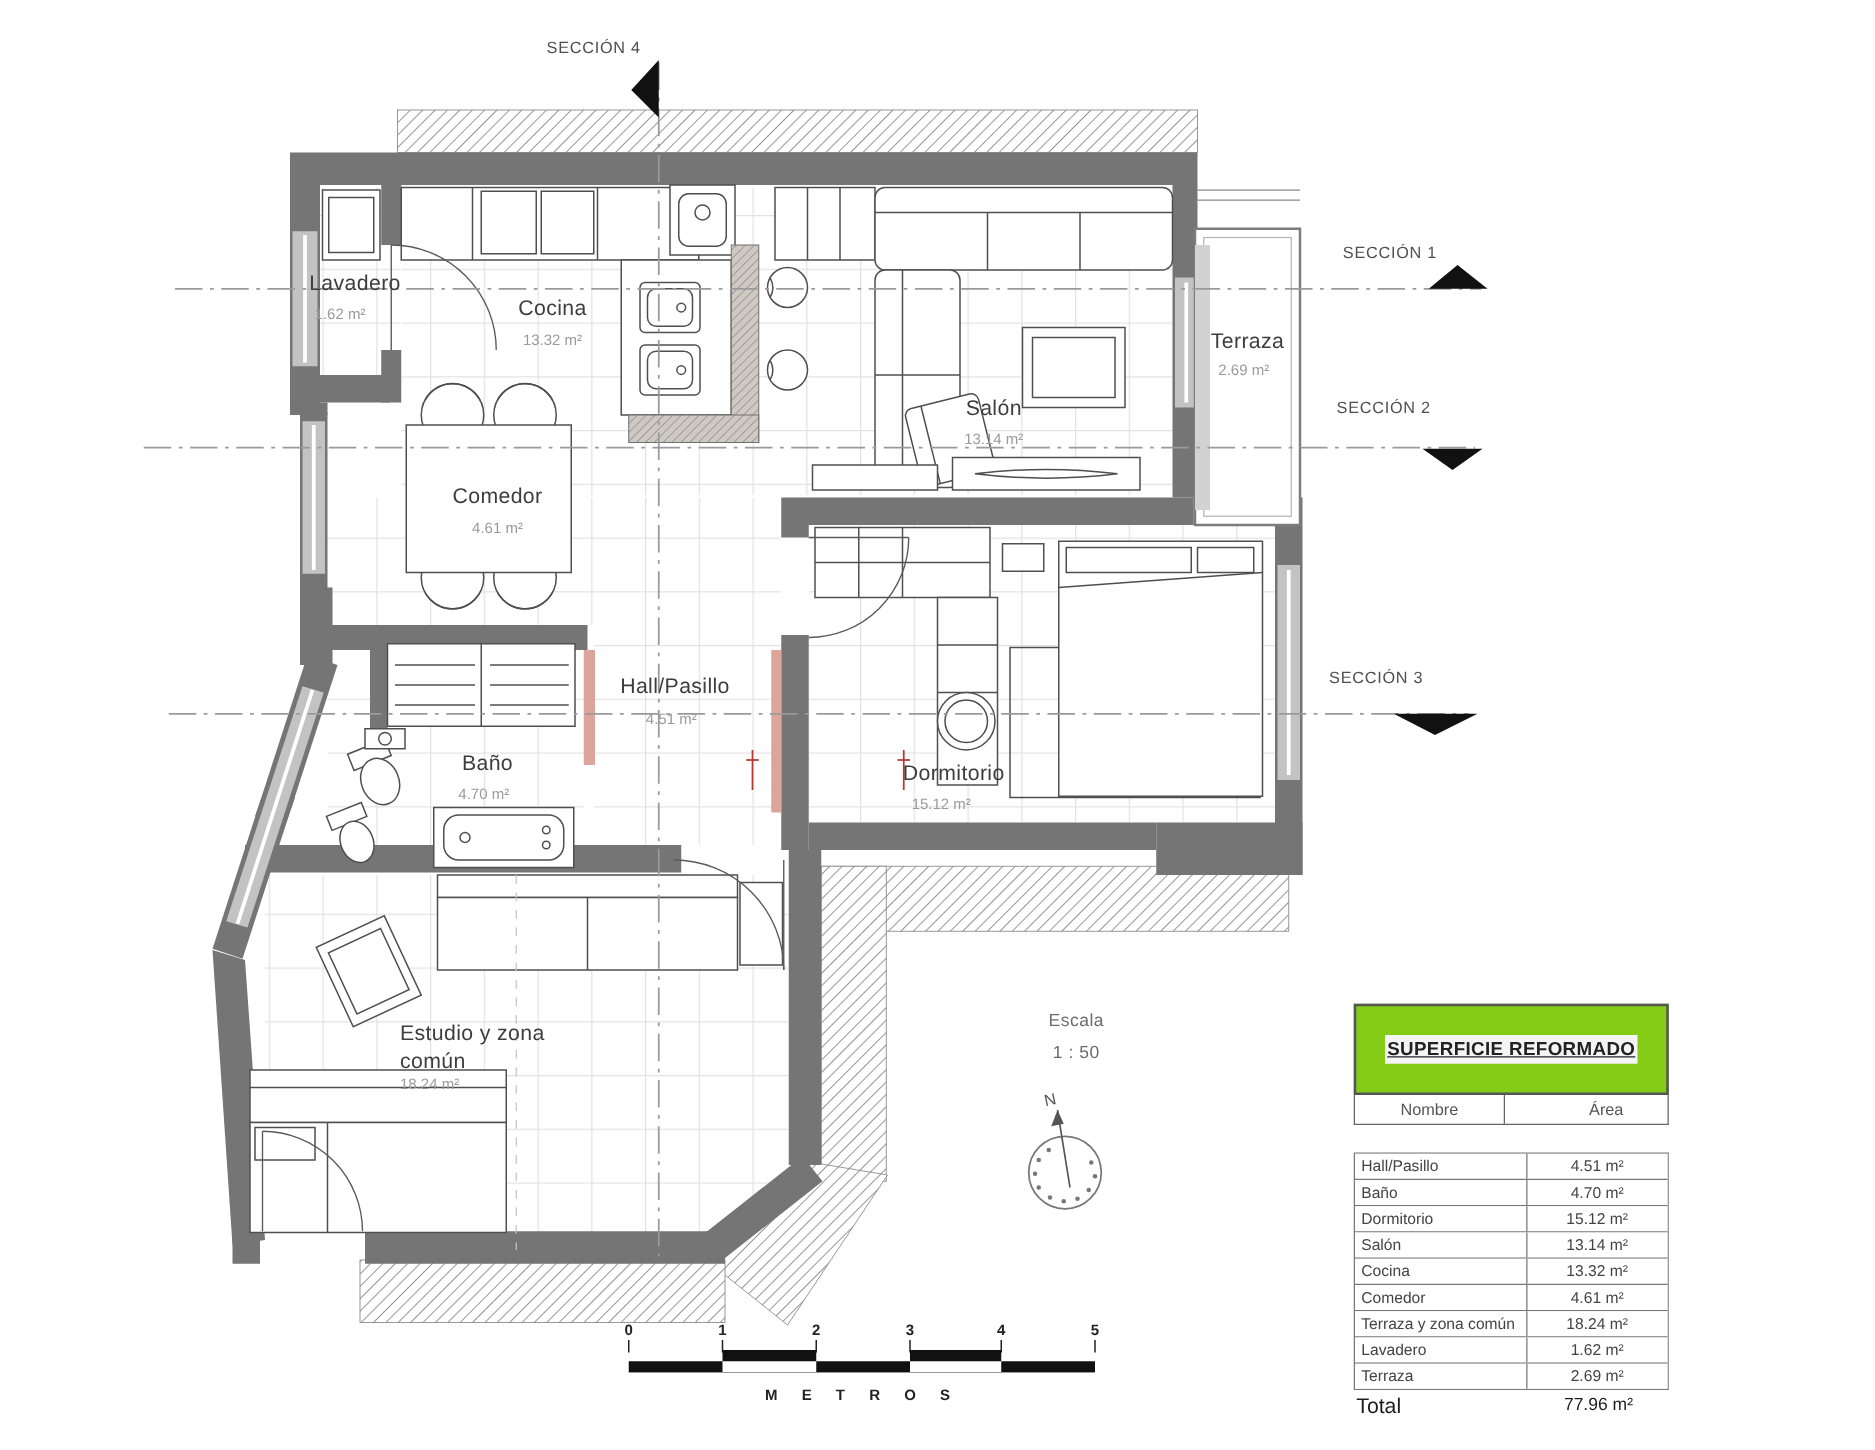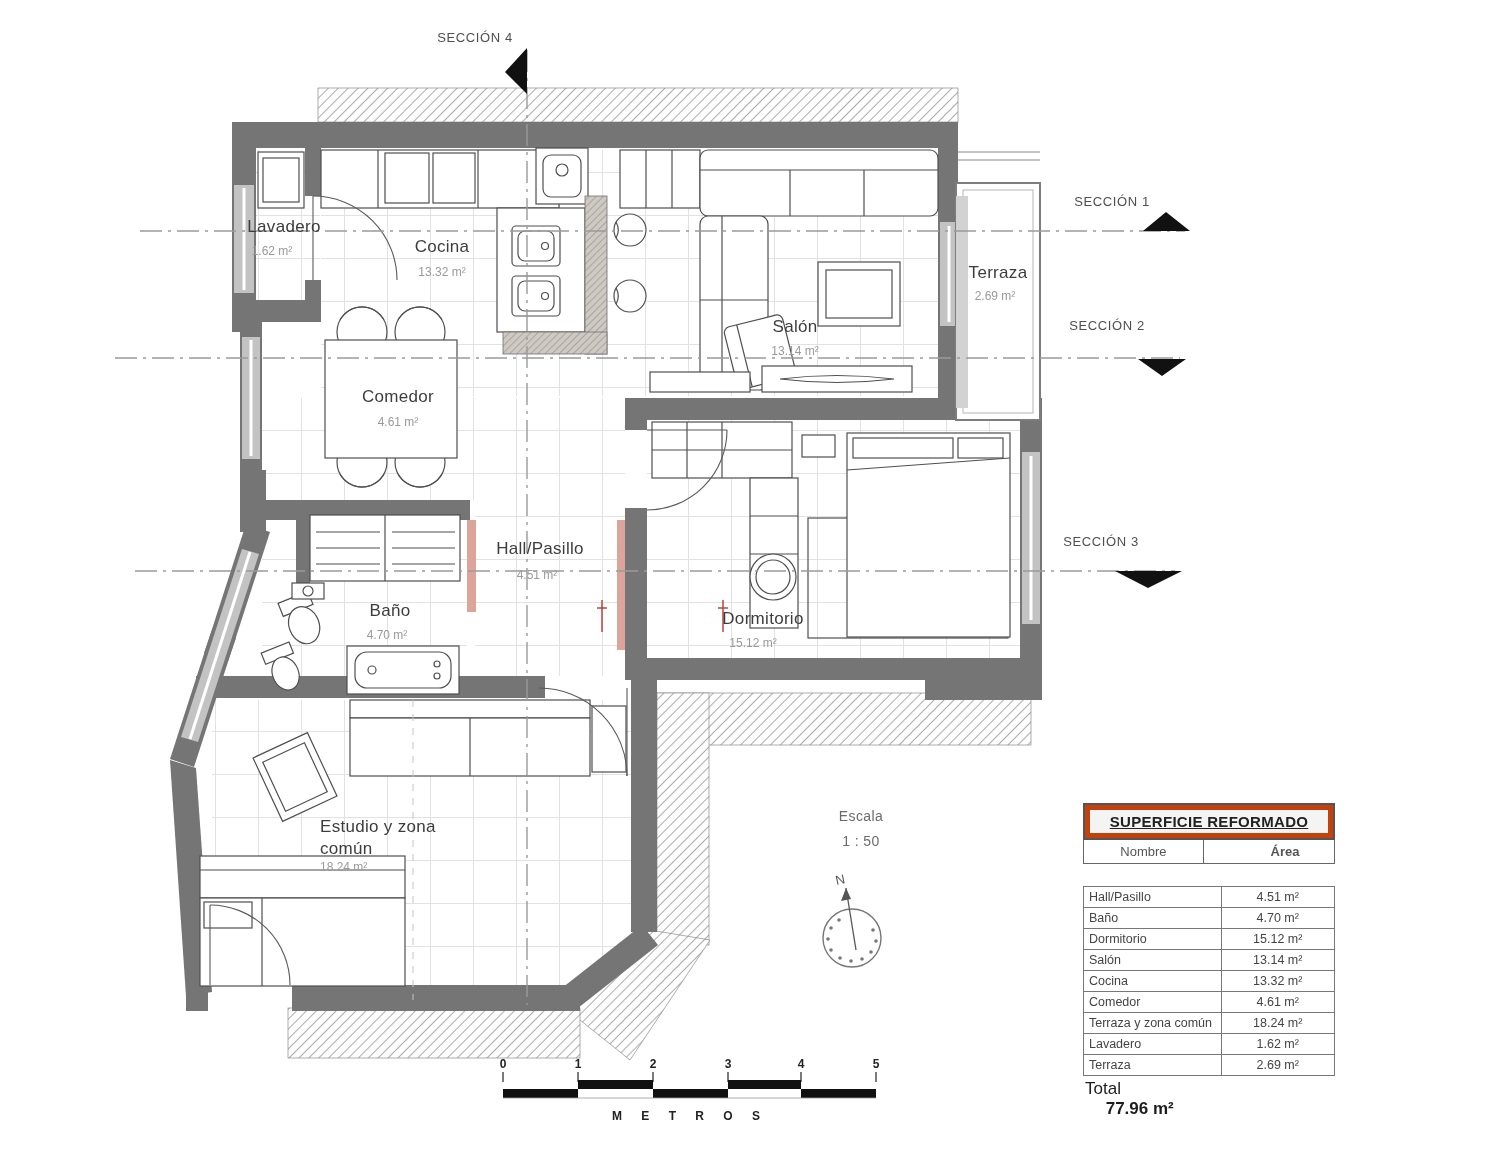--- a/index.html
+++ b/index.html
@@ -16,37 +16,37 @@
   .wall{fill:#757575;}
   .win{fill:#c3c3c3;}
   .furn{fill:#ffffff;stroke:#4f4f4f;stroke-width:1.2;}
   .furn-n{fill:none;stroke:#4f4f4f;stroke-width:1.2;}
   .thin{fill:none;stroke:#8a8a8a;stroke-width:1;}
   .door{fill:none;stroke:#5a5a5a;stroke-width:1.1;}
   .dashdot{fill:none;stroke:#9a9a9a;stroke-width:1.4;stroke-dasharray:22 6 3 6;}
   .marker{fill:#111;}
   
   .area-table{position:absolute;left:1083px;top:803px;width:252px;color:#3f3f3f;}
-  .tbl-title{background:#c2410c;border:2px solid #555;padding:5px;}
+  .tbl-title{background:#84cc16;border:2px solid #555;padding:23px;}
   .tbl-title-inner{background:#f4f4f4;text-align:center;font-size:15px;font-weight:bold;
                    text-decoration:underline;color:#222;padding:3px 0;letter-spacing:.3px;}
   .tbl-head{display:flex;border:1px solid #666;border-top:none;background:#fff;gap:32px;}
   .tbl-head div{font-size:13px;color:#555;text-align:center;padding:4px 0;}
   .col-n{width:55%;border-right:1px solid #666;box-sizing:border-box;}
-  .col-a{width:45%;box-sizing:border-box;font-weight:bold;}
+  .col-a{width:45%;box-sizing:border-box;}
   .tbl-gap{height:22px;}
   .tbl-grid{border:1px solid #777;}
   .tr{display:flex;border-bottom:1px solid #777;height:20px;line-height:20px;background:#fff;}
   .tr:last-child{border-bottom:none;}
   .td-n{width:55%;border-right:1px solid #777;box-sizing:border-box;font-size:12.5px;
         padding-left:5px;color:#444;white-space:nowrap;overflow:hidden;}
   .td-a{width:45%;box-sizing:border-box;font-size:12.5px;text-align:center;color:#444;}
-  .tbl-total{display:flex;padding-top:3px;flex-direction:column;}
+  .tbl-total{display:flex;padding-top:3px;}
   .tbl-total .tt-l{width:55%;font-size:17px;color:#1d1d1d;padding-left:2px;}
-  .tbl-total .tt-v{width:45%;font-size:17px;font-weight:bold;color:#1d1d1d;text-align:center;}
+  .tbl-total .tt-v{width:45%;font-size:14px;font-weight:normal;color:#1d1d1d;text-align:center;}
 </style>
 </head>
 <body>
 
 <div class="stage">
 <svg width="1500" height="1160" viewBox="0 0 1500 1160">
   <defs>
     <pattern id="hatch" patternUnits="userSpaceOnUse" width="7" height="7" patternTransform="rotate(45)">
       <rect width="7" height="7" fill="#ffffff"></rect>
       <line x1="0" y1="0" x2="0" y2="7" stroke="#909090" stroke-width="1.5"></line>

